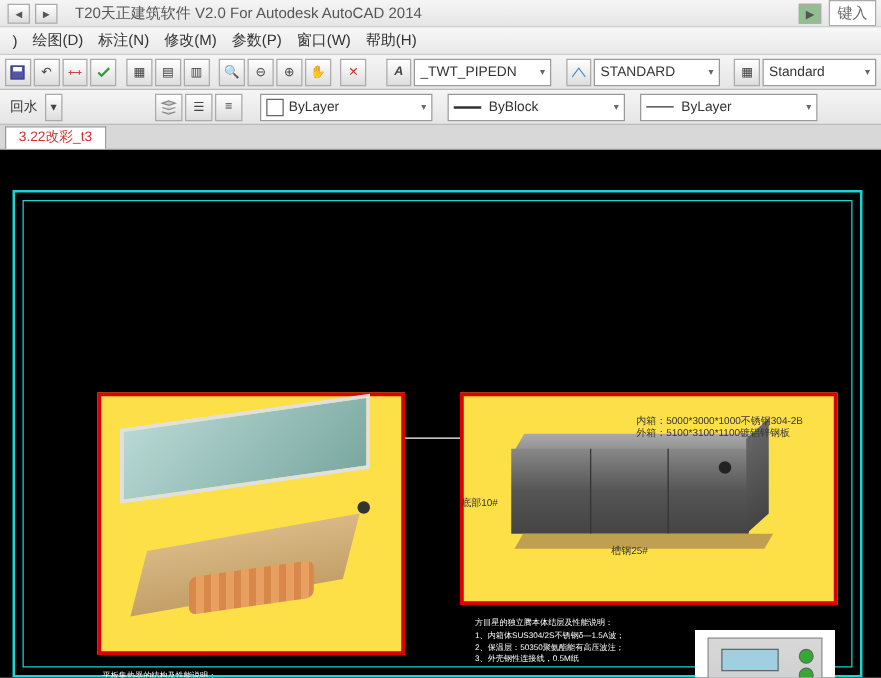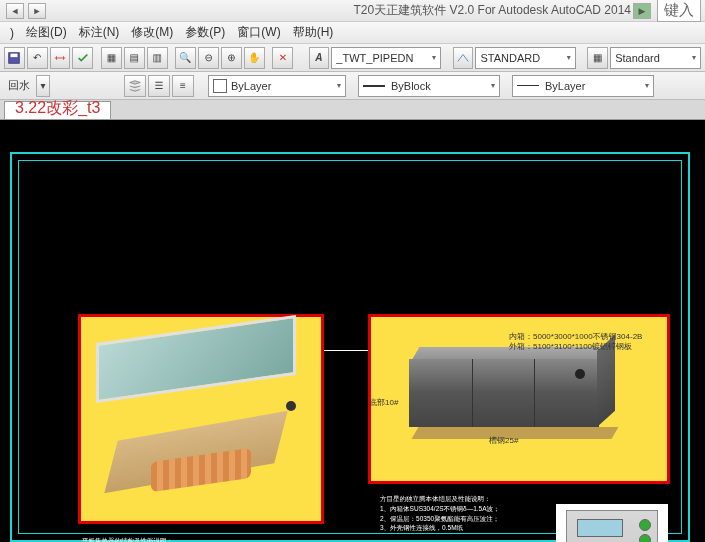--- a/index.html
+++ b/index.html
@@ -1,35 +1,35 @@
 <!DOCTYPE html>
 <html><head>
 <meta charset="utf-8">
 <style>
   * { box-sizing: border-box; margin: 0; padding: 0; }
   body { width: 705px; height: 542px; font-family: "Microsoft YaHei", Arial, sans-serif; font-size: 11px; background: #e8e8e8; overflow: hidden; }
   
   .title-bar { height: 22px; background: linear-gradient(#f5f5f5,#e5e5e5); display: flex; align-items: center; padding: 0 4px; border-bottom: 1px solid #ccc; }
   .title-bar .nav-btn { width: 18px; height: 16px; border: 1px solid #aaa; background: linear-gradient(#fff,#ddd); margin: 0 2px; display: flex; align-items: center; justify-content: center; font-size: 9px; color: #555; }
-  .title-bar .title-text { margin-left: 12px; color: #555; font-size: 12px; flex: 1; text-align: right; }
-  .title-bar .input-hint { background: #fff; border: 1px solid #aaa; padding: 1px 6px; font-size: 15px; color: #666; }
+  .title-bar .title-text { margin-left: 12px; color: #555; font-size: 12px; flex: 1; }
+  .title-bar .input-hint { background: #fff; border: 1px solid #aaa; padding: 1px 6px; font-size: 12px; color: #666; }
   
   .menu-bar { height: 22px; background: linear-gradient(#f8f8f8,#e8e8e8); display: flex; align-items: center; padding: 0 4px; border-bottom: 1px solid #ccc; }
   .menu-item { padding: 2px 6px; color: #333; font-size: 12px; }
   
   .toolbar-row { height: 28px; background: linear-gradient(#f5f5f5,#e5e5e5); display: flex; align-items: center; padding: 2px 4px; border-bottom: 1px solid #bbb; gap: 2px; }
   .tool-btn { width: 22px; height: 22px; border: 1px solid #aaa; background: linear-gradient(#fff,#ddd); display: flex; align-items: center; justify-content: center; font-size: 10px; color: #444; }
   .tool-btn svg { width: 14px; height: 14px; }
   .sep { width: 4px; }
   .dropdown { height: 22px; border: 1px solid #999; background: #fff; display: flex; align-items: center; padding: 0 4px; font-size: 11px; color: #333; position: relative; justify-content: flex-end; }
   .dropdown .chev { margin-left: auto; font-size: 8px; color: #666; padding-left: 4px; }
   .color-swatch { width: 14px; height: 14px; border: 1px solid #666; margin-right: 4px; }
   
   .tab-strip { height: 20px; background: #d8d8d8; display: flex; align-items: flex-end; padding-left: 4px; border-bottom: 1px solid #999; }
-  .tab { height: 18px; padding: 0 10px; background: #fff; border: 1px solid #999; border-bottom: none; font-size: 16px; color: #c33; display: flex; align-items: flex-end; }
+  .tab { height: 18px; padding: 0 10px; background: #fff; border: 1px solid #999; border-bottom: none; font-size: 11px; color: #c33; display: flex; align-items: flex-start; }
   
   .canvas { position: absolute; top: 120px; left: 0; right: 0; bottom: 0; background: #000; overflow: hidden; }
   .frame-outer { position: absolute; top: 32px; left: 10px; width: 680px; height: 390px; border: 2px solid #1bd4d4; }
   .frame-inner { position: absolute; top: 40px; left: 18px; width: 664px; height: 374px; border: 1px solid #1bd4d4; }
   
   .panel { position: absolute; background: #fde047; }
   .panel-border { border: 3px solid #d00; }
   
   .panel1 { top: 194px; left: 78px; width: 246px; height: 210px; }
   .panel2 { top: 194px; left: 368px; width: 302px; height: 170px; }

